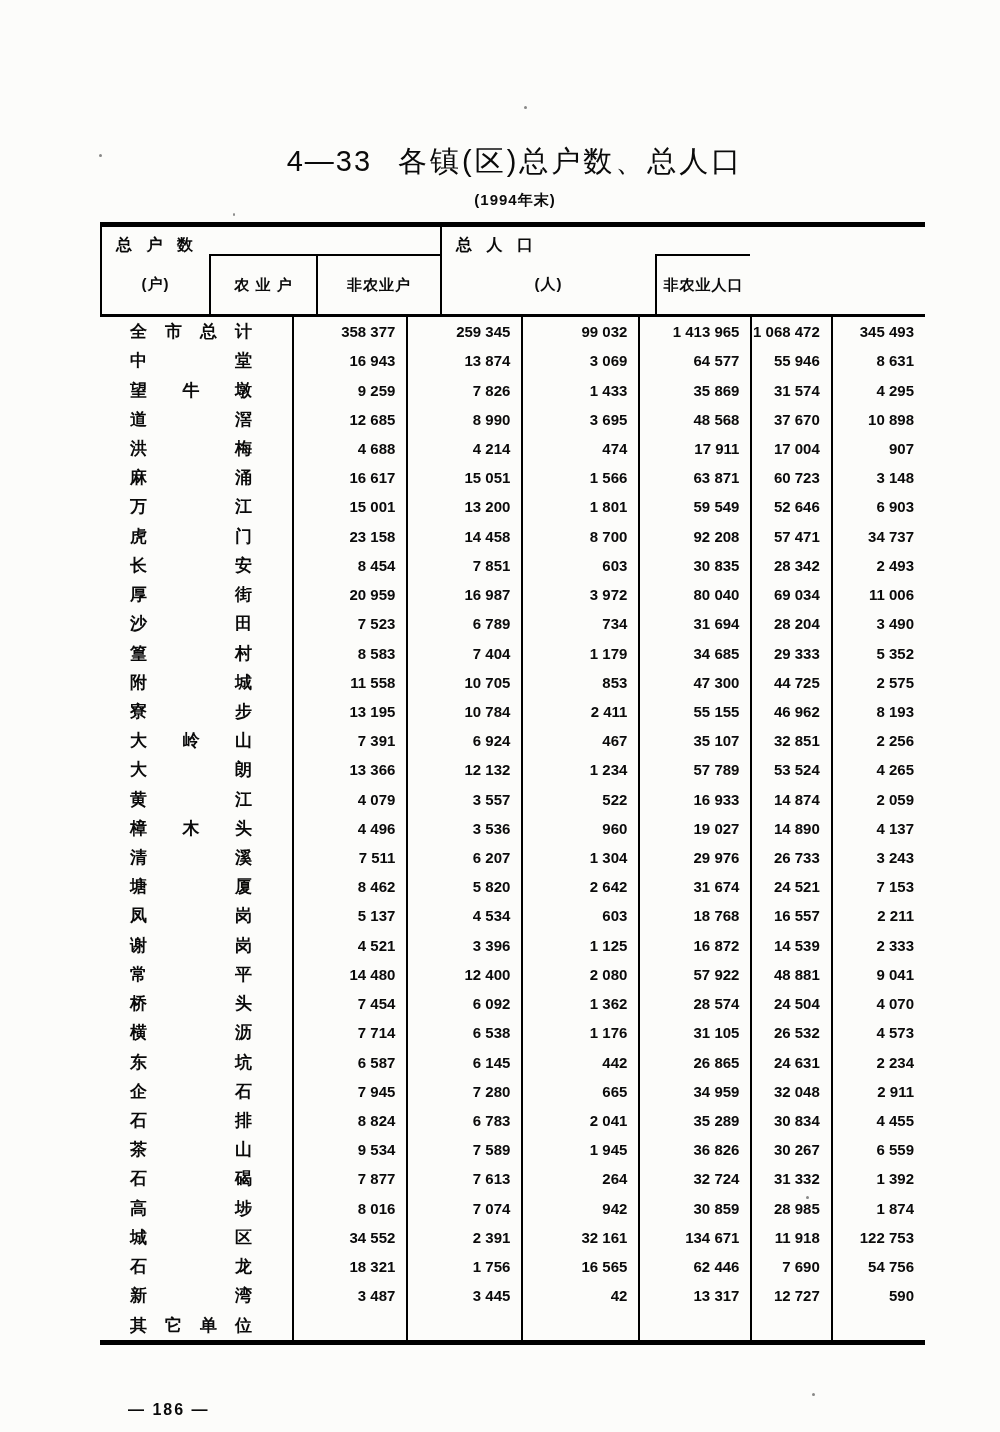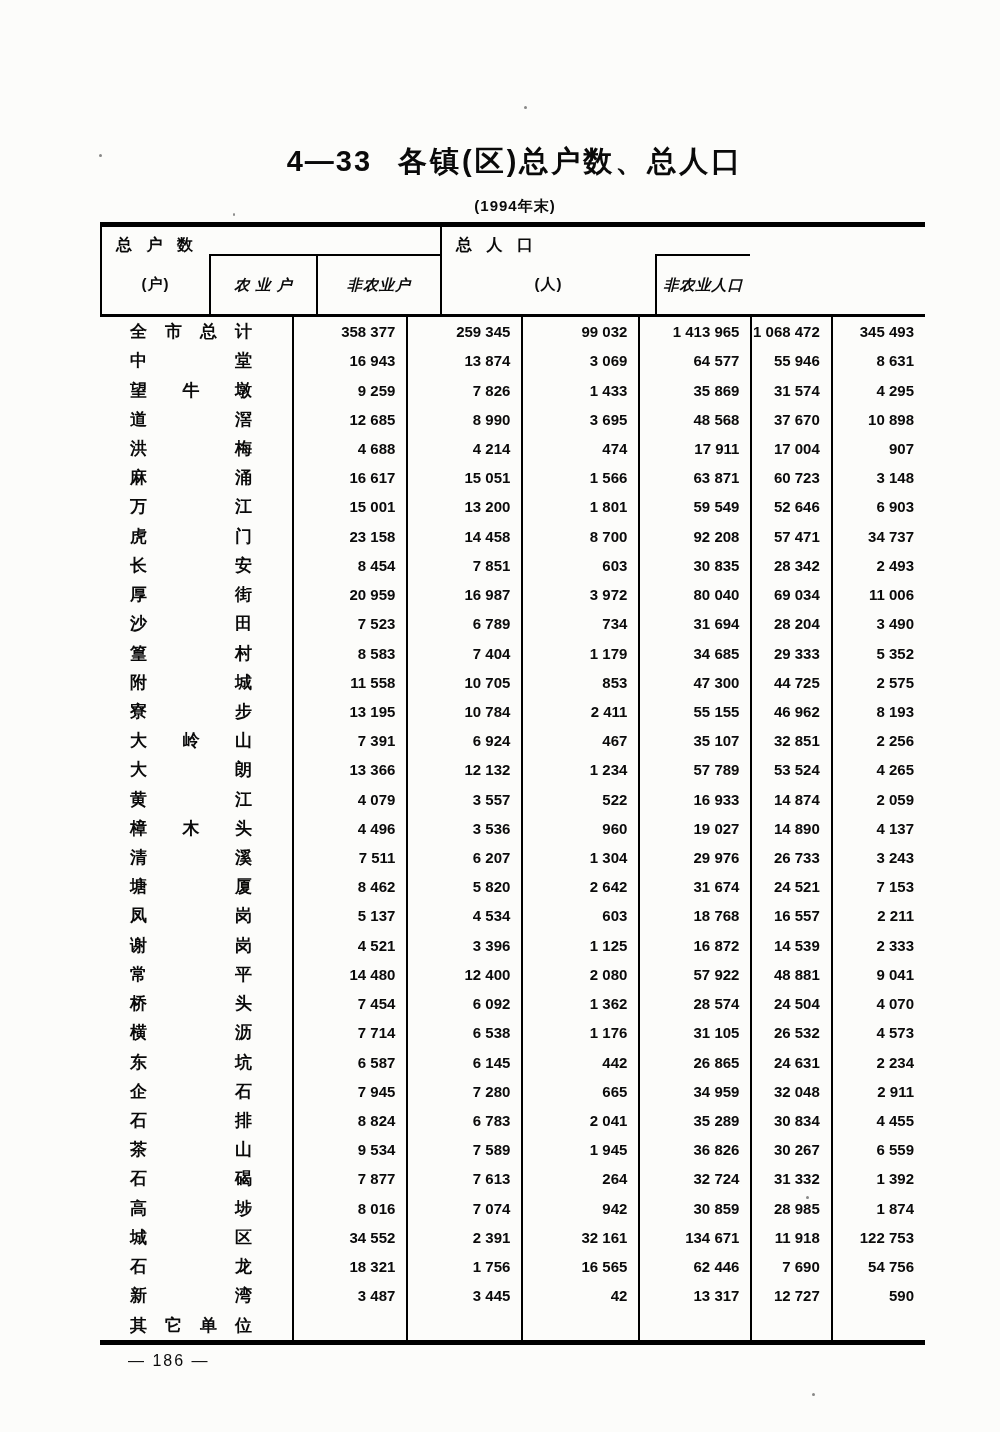--- a/index.html
+++ b/index.html
@@ -8,28 +8,28 @@
     width:1000px;height:1432px;
     background:#fcfcfa;
     font-family:"Liberation Sans","DejaVu Sans",sans-serif;
     color:#0a0a0a;
     overflow:hidden;
   }
   
   .title{
     position:absolute;top:142px;left:0;right:0;
     text-align:center;
-    font-size:29px;font-weight:700;
+    font-size:29px;font-weight:400;
     letter-spacing:3px;
     text-indent:30px;
     white-space:pre;
   }
   .title .num{margin-right:26px;letter-spacing:2px;}
   .subtitle{
-    position:absolute;top:197px;left:0;right:0;
+    position:absolute;top:191px;left:0;right:0;
     text-align:center;
     font-size:15px;font-weight:600;
     letter-spacing:1px;
     text-indent:30px;
   }
   
   .tbl{
     position:absolute;left:100px;top:222px;width:825px;
   }
   .thead{
@@ -59,21 +59,21 @@
     position:absolute;left:0;right:0;bottom:0;height:60px;
     display:flex;
   }
   .sub-cell{
     box-sizing:border-box;
     display:flex;align-items:center;justify-content:center;
     font-size:15px;font-weight:700;
     white-space:pre;letter-spacing:1px;
   }
   .sub-unit{flex:1;}
-  .bordered{border-left:2px solid #000;border-top:2px solid #000;font-style:italic;}
+  .bordered{border-left:2px solid #000;border-top:2px solid #000;}
   .w-agri-h{width:107px;}
   .w-nonagri-h{width:124px;}
   .w-agri-p{width:102px;}
   .w-nonagri-p{width:95px;}
   
   .tbody{border-bottom:5px solid #000;}
   .trow{display:flex;height:29.23px;}
   .cell{box-sizing:border-box;height:100%;}
   .name-cell{
     width:175px;
@@ -92,22 +92,22 @@
     white-space:pre;
   }
   .c1{width:115px;margin-left:19px;}
   .c2{width:116px;}
   .c3{width:118px;}
   .c4{width:113px;}
   .c5{width:81px;}
   .c6{width:95px;}
   
   .footer{
-    position:absolute;left:128px;top:1352px;
-    font-size:16px;font-weight:400;letter-spacing:2px;
+    position:absolute;left:128px;top:1401px;
+    font-size:16px;font-weight:700;letter-spacing:2px;
     white-space:pre;
   }
   
   .speck{position:absolute;background:#555;border-radius:50%;opacity:.7;}
 </style>
 </head>
 <body>
 
 <div class="page">
 

